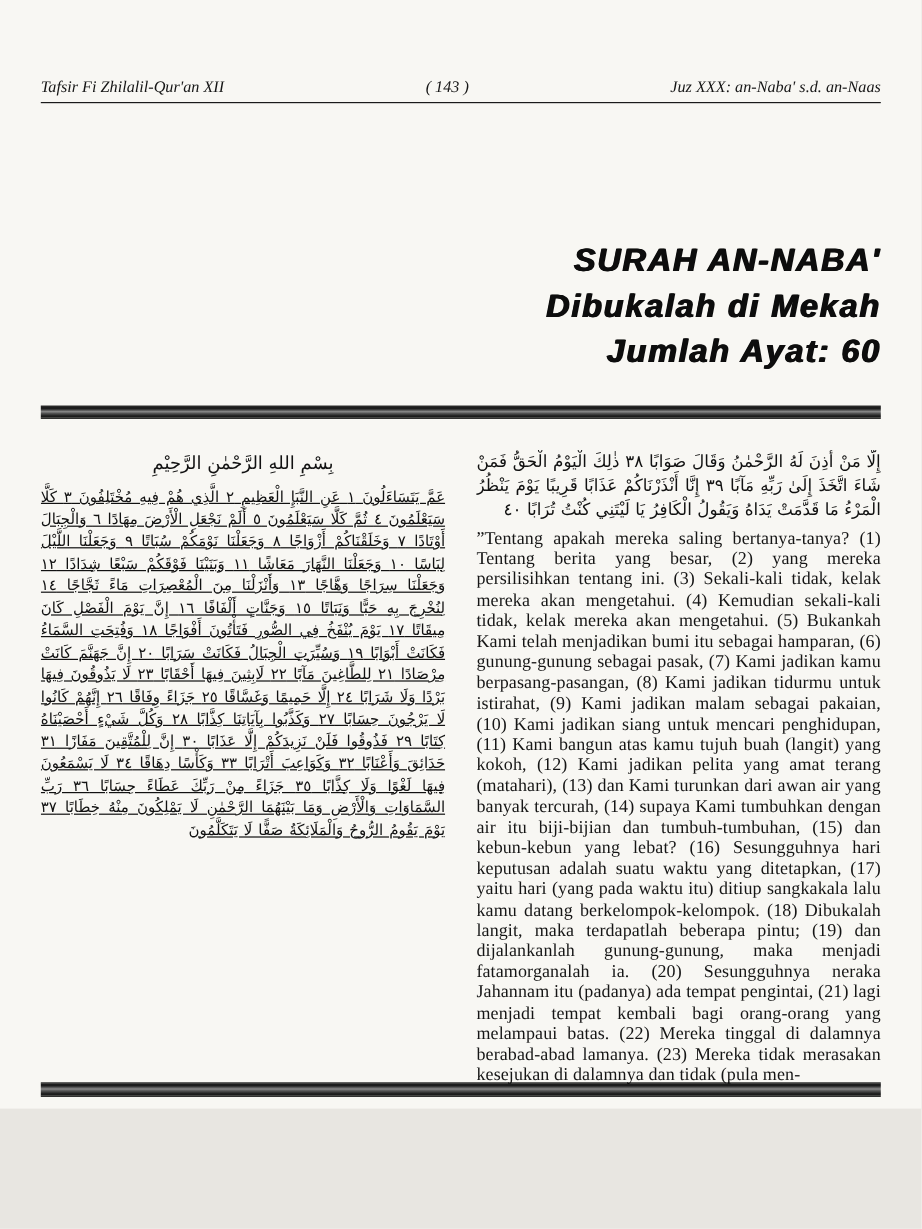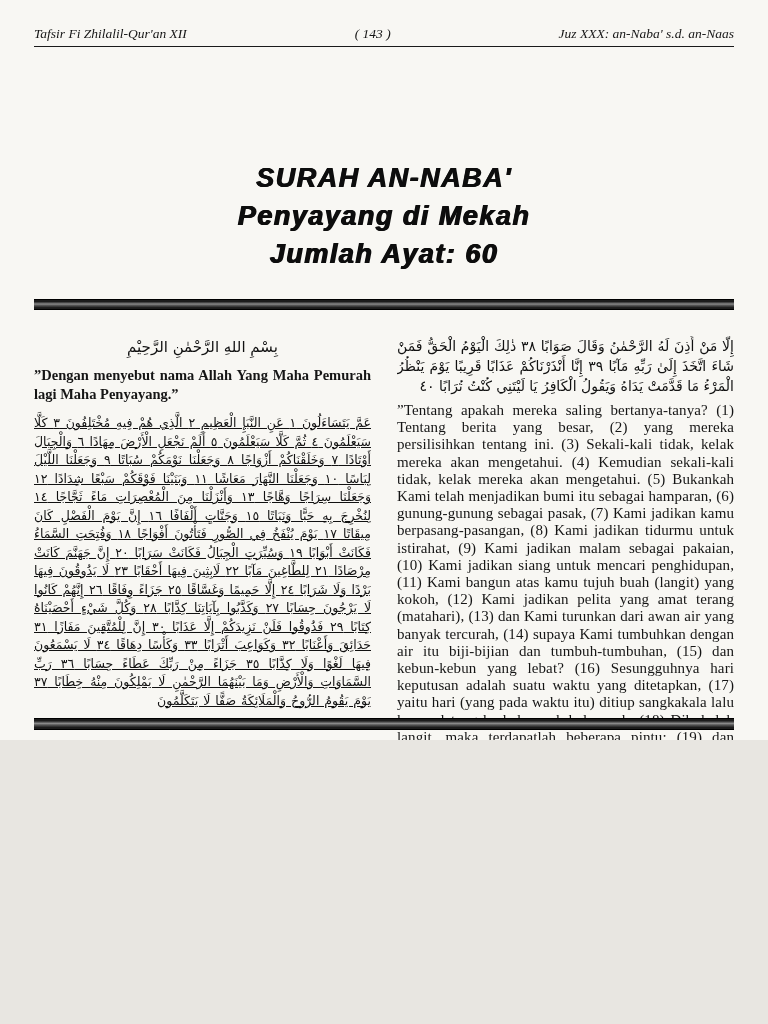--- a/index.html
+++ b/index.html
@@ -3,44 +3,44 @@
 <meta charset="utf-8">
 <style>
   html, body {
     margin: 0;
     padding: 0;
     background: #e8e6e1;
   }
   .page {
     position: relative;
     width: 768px;
-    height: 740px;
+    height: 924px;
     margin: 0 auto;
     background: #f8f7f3;
     box-sizing: border-box;
     padding: 26px 34px 0 34px;
     font-family: "Liberation Serif", serif;
     color: #151515;
     overflow: hidden;
   }
   
   .page-header {
     display: flex;
     justify-content: space-between;
     align-items: baseline;
     font-style: italic;
     font-size: 13.5px;
     padding-bottom: 4px;
     border-bottom: 1.5px solid #1a1a1a;
   }
-  .page-header .center { font-style: italic; }
+  .page-header .center { font-style: italic; margin-top: 39px; }
   
   .title-block {
     margin-top: 112px;
-    text-align: center;
+    text-align: right;
     font-family: "Liberation Sans", sans-serif;
     font-weight: bold;
     font-style: italic;
     color: #0d0d0d;
   }
   .title-block .t-line {
     font-size: 27px;
     line-height: 38px;
     letter-spacing: 1.5px;
     text-shadow: 0.8px 0 #0d0d0d, -0.4px 0 #0d0d0d;
@@ -120,31 +120,30 @@
 <div class="page">
 
   <header class="page-header">
     <span class="left">Tafsir Fi Zhilalil-Qur'an XII</span>
     <span class="center">( 143 )</span>
     <span class="right">Juz XXX: an-Naba' s.d. an-Naas</span>
   </header>
 
   <div class="title-block">
     <div class="t-line">SURAH AN-NABA'</div>
-    <div class="t-line">Penyayang di Mekah</div>
+    <div class="t-line">Dibukalah di Mekah</div>
     <div class="t-line">Jumlah Ayat: 60</div>
   </div>
 
   <div class="thick-bar bar-top"></div>
 
   <div class="columns">
 
     <div class="col">
       <div class="arabic bismillah">بِسْمِ اللهِ الرَّحْمٰنِ الرَّحِيْمِ</div>
-      <p class="bismillah-trans">”Dengan menyebut nama Allah Yang Maha Pemurah lagi Maha Penyayang.”</p>
       <div class="arabic arabic-body">عَمَّ يَتَسَاءَلُونَ ١ عَنِ النَّبَإِ الْعَظِيمِ ٢ الَّذِي هُمْ فِيهِ مُخْتَلِفُونَ ٣ كَلَّا سَيَعْلَمُونَ ٤ ثُمَّ كَلَّا سَيَعْلَمُونَ ٥ أَلَمْ نَجْعَلِ الْأَرْضَ مِهَادًا ٦ وَالْجِبَالَ أَوْتَادًا ٧ وَخَلَقْنَاكُمْ أَزْوَاجًا ٨ وَجَعَلْنَا نَوْمَكُمْ سُبَاتًا ٩ وَجَعَلْنَا اللَّيْلَ لِبَاسًا ١٠ وَجَعَلْنَا النَّهَارَ مَعَاشًا ١١ وَبَنَيْنَا فَوْقَكُمْ سَبْعًا شِدَادًا ١٢ وَجَعَلْنَا سِرَاجًا وَهَّاجًا ١٣ وَأَنْزَلْنَا مِنَ الْمُعْصِرَاتِ مَاءً ثَجَّاجًا ١٤ لِنُخْرِجَ بِهِ حَبًّا وَنَبَاتًا ١٥ وَجَنَّاتٍ أَلْفَافًا ١٦ إِنَّ يَوْمَ الْفَصْلِ كَانَ مِيقَاتًا ١٧ يَوْمَ يُنْفَخُ فِي الصُّورِ فَتَأْتُونَ أَفْوَاجًا ١٨ وَفُتِحَتِ السَّمَاءُ فَكَانَتْ أَبْوَابًا ١٩ وَسُيِّرَتِ الْجِبَالُ فَكَانَتْ سَرَابًا ٢٠ إِنَّ جَهَنَّمَ كَانَتْ مِرْصَادًا ٢١ لِلطَّاغِينَ مَآبًا ٢٢ لَابِثِينَ فِيهَا أَحْقَابًا ٢٣ لَا يَذُوقُونَ فِيهَا بَرْدًا وَلَا شَرَابًا ٢٤ إِلَّا حَمِيمًا وَغَسَّاقًا ٢٥ جَزَاءً وِفَاقًا ٢٦ إِنَّهُمْ كَانُوا لَا يَرْجُونَ حِسَابًا ٢٧ وَكَذَّبُوا بِآيَاتِنَا كِذَّابًا ٢٨ وَكُلَّ شَيْءٍ أَحْصَيْنَاهُ كِتَابًا ٢٩ فَذُوقُوا فَلَنْ نَزِيدَكُمْ إِلَّا عَذَابًا ٣٠ إِنَّ لِلْمُتَّقِينَ مَفَازًا ٣١ حَدَائِقَ وَأَعْنَابًا ٣٢ وَكَوَاعِبَ أَتْرَابًا ٣٣ وَكَأْسًا دِهَاقًا ٣٤ لَا يَسْمَعُونَ فِيهَا لَغْوًا وَلَا كِذَّابًا ٣٥ جَزَاءً مِنْ رَبِّكَ عَطَاءً حِسَابًا ٣٦ رَبِّ السَّمَاوَاتِ وَالْأَرْضِ وَمَا بَيْنَهُمَا الرَّحْمٰنِ لَا يَمْلِكُونَ مِنْهُ خِطَابًا ٣٧ يَوْمَ يَقُومُ الرُّوحُ وَالْمَلَائِكَةُ صَفًّا لَا يَتَكَلَّمُونَ</div>
     </div>
 
     <div class="col">
       <div class="arabic arabic-cont">إِلَّا مَنْ أَذِنَ لَهُ الرَّحْمٰنُ وَقَالَ صَوَابًا ٣٨ ذٰلِكَ الْيَوْمُ الْحَقُّ فَمَنْ شَاءَ اتَّخَذَ إِلَىٰ رَبِّهِ مَآبًا ٣٩ إِنَّا أَنْذَرْنَاكُمْ عَذَابًا قَرِيبًا يَوْمَ يَنْظُرُ الْمَرْءُ مَا قَدَّمَتْ يَدَاهُ وَيَقُولُ الْكَافِرُ يَا لَيْتَنِي كُنْتُ تُرَابًا ٤٠</div>
       <p class="translation">”Tentang apakah mereka saling bertanya-tanya? (1) Tentang berita yang besar, (2) yang mereka persilisihkan tentang ini. (3) Sekali-kali tidak, kelak mereka akan mengetahui. (4) Kemudian sekali-kali tidak, kelak mereka akan mengetahui. (5) Bukankah Kami telah menjadikan bumi itu sebagai hamparan, (6) gunung-gunung sebagai pasak, (7) Kami jadikan kamu berpasang-pasangan, (8) Kami jadikan tidurmu untuk istirahat, (9) Kami jadikan malam sebagai pakaian, (10) Kami jadikan siang untuk mencari penghidupan, (11) Kami bangun atas kamu tujuh buah (langit) yang kokoh, (12) Kami jadikan pelita yang amat terang (matahari), (13) dan Kami turunkan dari awan air yang banyak tercurah, (14) supaya Kami tumbuhkan dengan air itu biji-bijian dan tumbuh-tumbuhan, (15) dan kebun-kebun yang lebat? (16) Sesungguhnya hari keputusan adalah suatu waktu yang ditetapkan, (17) yaitu hari (yang pada waktu itu) ditiup sangkakala lalu kamu datang berkelompok-kelompok. (18) Dibukalah langit, maka terdapatlah beberapa pintu; (19) dan dijalankanlah gunung-gunung, maka menjadi fatamorganalah ia. (20) Sesungguhnya neraka Jahannam itu (padanya) ada tempat pengintai, (21) lagi menjadi tempat kembali bagi orang-orang yang melampaui batas. (22) Mereka tinggal di dalamnya berabad-abad lamanya. (23) Mereka tidak merasakan kesejukan di dalamnya dan tidak (pula men-</p>
     </div>
 
   </div>
 

